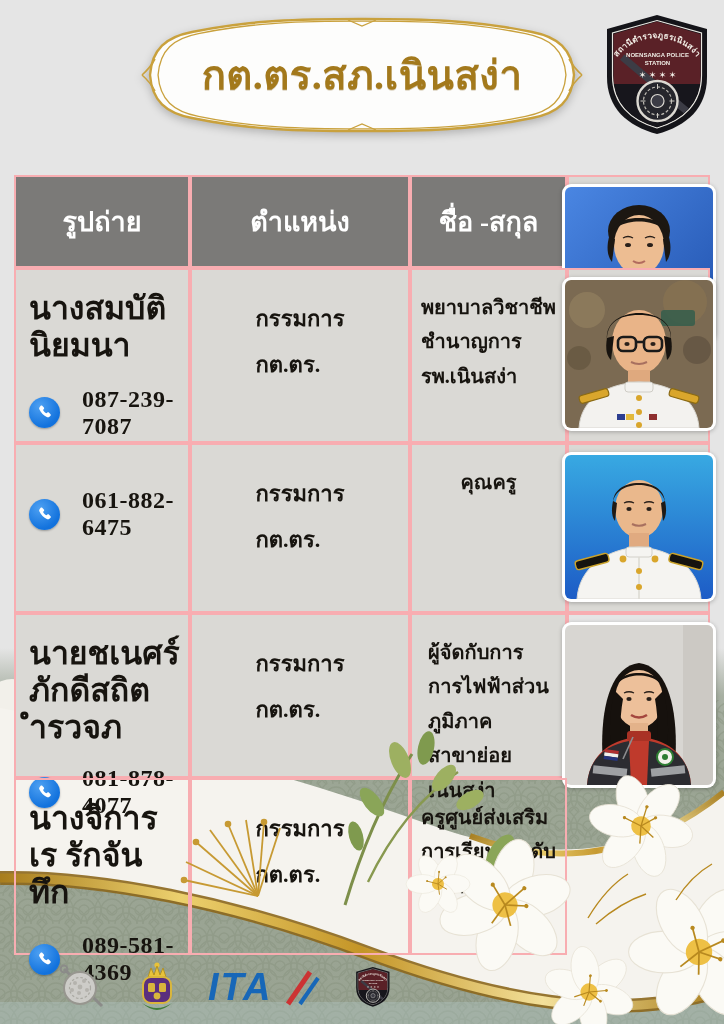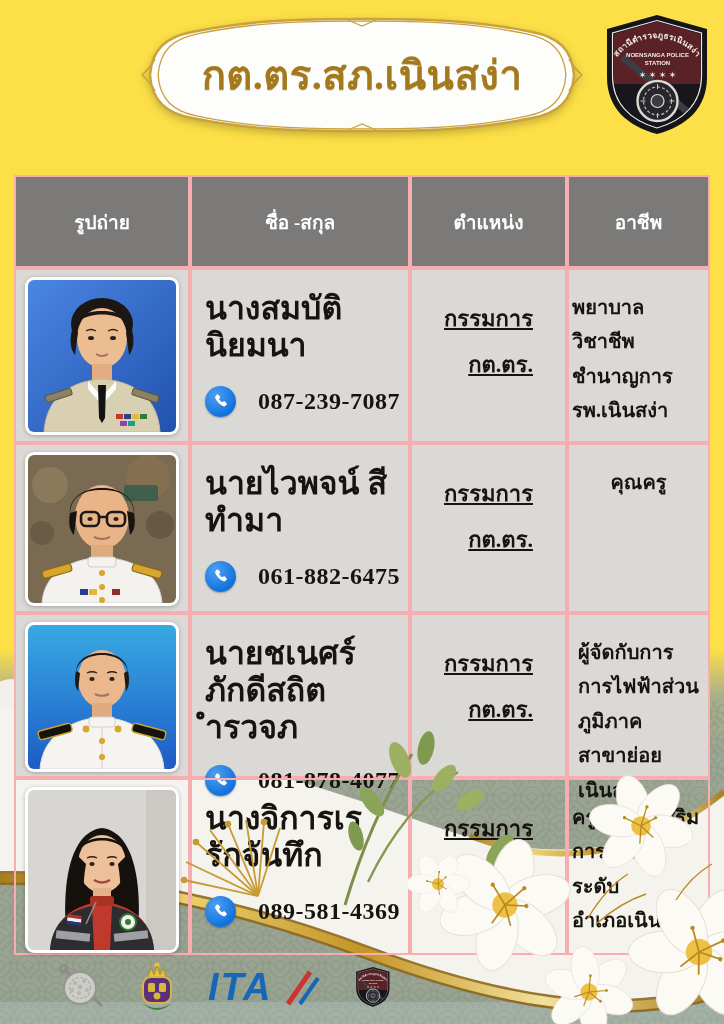--- a/index.html
+++ b/index.html
@@ -1,17 +1,17 @@
 <!DOCTYPE html>
 <html><head>
 <meta charset="utf-8">
 <style>
   html,body{margin:0;padding:0;}
   body{font-family:"Liberation Sans",sans-serif;}
-  #page{position:relative;width:724px;height:1024px;overflow:hidden;background:#fde047;}
+  #page{position:relative;width:724px;height:1024px;overflow:hidden;background:#e5e5e5;}
 
   
   .sage{position:absolute;left:0;top:648px;width:724px;height:376px;
         background:linear-gradient(180deg,rgba(156,166,150,0) 0,rgba(156,166,150,.85) 48px,#9ca695 110px,#99a392 100%);}
   .decor-svg{position:absolute;left:0;top:0;width:724px;height:1024px;pointer-events:none;}
   .z1{z-index:1;} .z3{z-index:3;}
 
   
   .title-wrap{position:absolute;left:140px;top:14px;width:444px;height:122px;z-index:2;}
   .title-wrap svg{filter:drop-shadow(0 3px 4px rgba(0,0,0,.22));}
@@ -20,36 +20,36 @@
       text-shadow:0 1px 0 rgba(120,85,10,.25);}
 
   
   .badge{position:absolute;left:601px;top:12px;width:113px;height:126px;z-index:2;}
 
   
   .ctable{position:absolute;left:14px;top:175px;width:696px;height:780px;z-index:2;
       display:grid;grid-template-columns:176px 220px 157px 143px;grid-template-rows:93px 175px 170px 165px 177px;}
   .cell{border:2px solid #f8adb1;box-sizing:border-box;position:relative;}
   .hcell{background:#7b7a78;display:flex;align-items:center;justify-content:center;
-      color:#fff;font-family:"Liberation Serif",serif;font-weight:700;font-size:19px;}
+      color:#fff;font-family:"Liberation Serif",serif;font-weight:700;font-size:27px;}
   .bcell{background:#dad9d5;}
   .row4 .bcell,.row4.bcell{background:transparent;}
   .photo-cell{display:flex;align-items:flex-start;justify-content:center;background:#dad9d5;}
   .photo-cell.clear{background:transparent;}
   .photo-frame{margin-top:7px;background:#fff;border-radius:9px;padding:3px;box-shadow:0 1px 4px rgba(0,0,0,.25);}
   .photo-frame svg{display:block;border-radius:6px;}
   .name-cell{padding:20px 6px 0 13px;}
   .pname{font-family:"Liberation Serif",serif;font-weight:700;font-size:32px;color:#17140f;white-space:pre-line;line-height:1.15;}
   .phone-row{display:flex;align-items:center;gap:22px;margin-top:22px;}
   .row3 .phone-row{margin-top:20px;}
   .phone-num{font-family:"Liberation Serif",serif;font-weight:700;font-size:24px;color:#17140f;letter-spacing:.5px;}
   .phone-ic{width:31px;height:31px;border-radius:50%;background:radial-gradient(circle at 35% 30%,#4da0f2,#1272dd 70%);
       display:flex;align-items:center;justify-content:center;box-shadow:0 1px 2px rgba(0,0,0,.3);flex:0 0 auto;}
-  .pos-cell{display:flex;justify-content:center;padding-top:26px;text-align:right;
-      font-family:"Liberation Serif",serif;font-weight:700;font-size:22px;color:#17140f;white-space:pre-line;line-height:2.1;text-decoration:underline;}
+  .pos-cell{display:flex;justify-content:center;padding-top:26px;text-align:left;
+      font-family:"Liberation Serif",serif;font-weight:700;font-size:22px;color:#17140f;white-space:pre-line;line-height:2.1;}
   .occ-cell{display:flex;justify-content:center;padding:20px 3px 0 3px;text-align:left;
       font-family:"Liberation Serif",serif;font-weight:700;font-size:20px;color:#17140f;white-space:pre-line;line-height:1.72;}
 
   
   .footer{position:absolute;left:56px;top:960px;height:54px;display:flex;align-items:center;gap:28px;z-index:4;}
   .ita{position:relative;height:42px;display:flex;align-items:center;}
 </style>
 </head>
 <body>
 
@@ -203,23 +203,22 @@
           <line x1="56.5" y1="101" x2="56.5" y2="106"></line>
         <line x1="39.5" y1="89" x2="44.5" y2="89"></line>
           <line x1="68.5" y1="89" x2="73.5" y2="89"></line>
       </g>
     </g>
   </svg>
 
   <div class="ctable">
 
     <div class="cell hcell">รูปถ่าย</div>
+    <div class="cell hcell">ตำแหน่ง</div>
     <div class="cell hcell">ชื่อ -สกุล</div>
-    <div class="cell hcell">ตำแหน่ง</div>
-    <div class="cell hcell">อาชีพ</div>
 
     <div class="cell photo-cell">
       <div class="photo-frame">
         <svg width="148" height="152" viewBox="0 0 148 152">
           <defs>
               <linearGradient id="bgB1" x1="0" y1="0" x2="1" y2="1">
             <stop offset="0" stop-color="#4a86e2"></stop>
                 <stop offset="1" stop-color="#2152ae"></stop>
               </linearGradient>
             </defs>
@@ -303,21 +302,20 @@
           <g>
               <rect x="52" y="134" width="8" height="6" fill="#2c3e90"></rect>
               <rect x="61" y="134" width="8" height="6" fill="#e2b93b"></rect>
              <rect x="70" y="134" width="0" height="0"></rect>
               <rect x="84" y="134" width="8" height="6" fill="#8e2f2f"></rect>
             </g>
         </svg>
       </div>
     </div>
     <div class="cell bcell name-cell">
-      <div class="pname">นายไวพจน์  สีทำมา</div>
       <div class="phone-row">
         <span class="phone-ic">
           <svg width="17" height="17" viewBox="0 0 24 24">
               <path fill="#fff" d="M6.6 2.6c.6-.6 1.6-.6 2.2 0l2.3 2.3c.6.6.6 1.6 0 2.2l-1.2 1.2c1.1 2.1 2.8 3.8 4.9 4.9l1.2-1.2c.6-.6 1.6-.6 2.2 0l2.3 2.3c.6.6.6 1.6 0 2.2l-1.5 1.5c-.8.8-2.1 1.1-3.2.6C10.7 16.3 7 12.6 4.7 7.5c-.5-1.1-.2-2.4.6-3.2z"></path>
             </svg>
         </span>
         <span class="phone-num">061-882-6475</span>
       </div>
     </div>
     <div class="cell bcell pos-cell">กรรมการ

